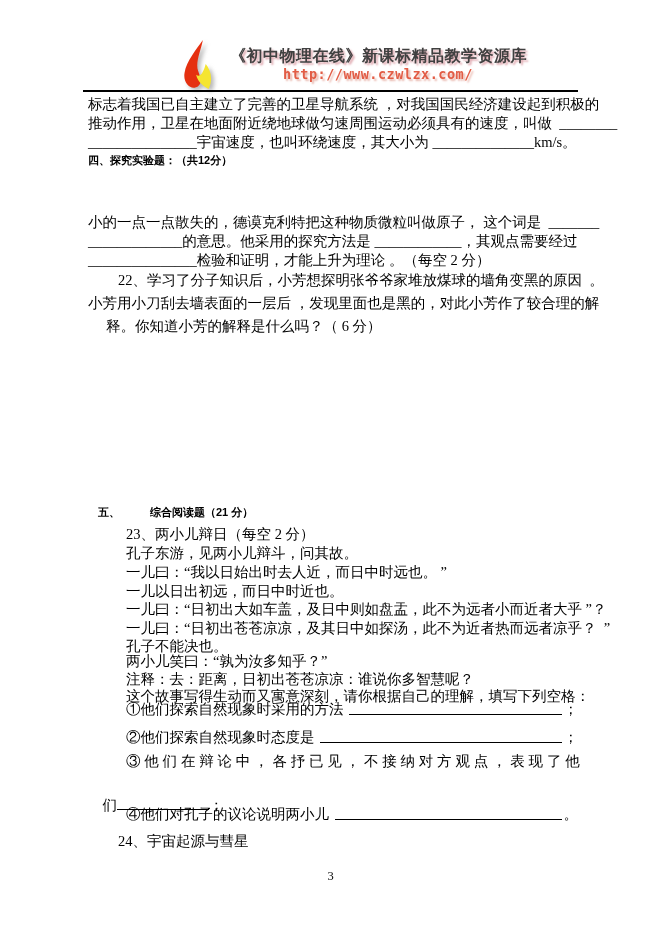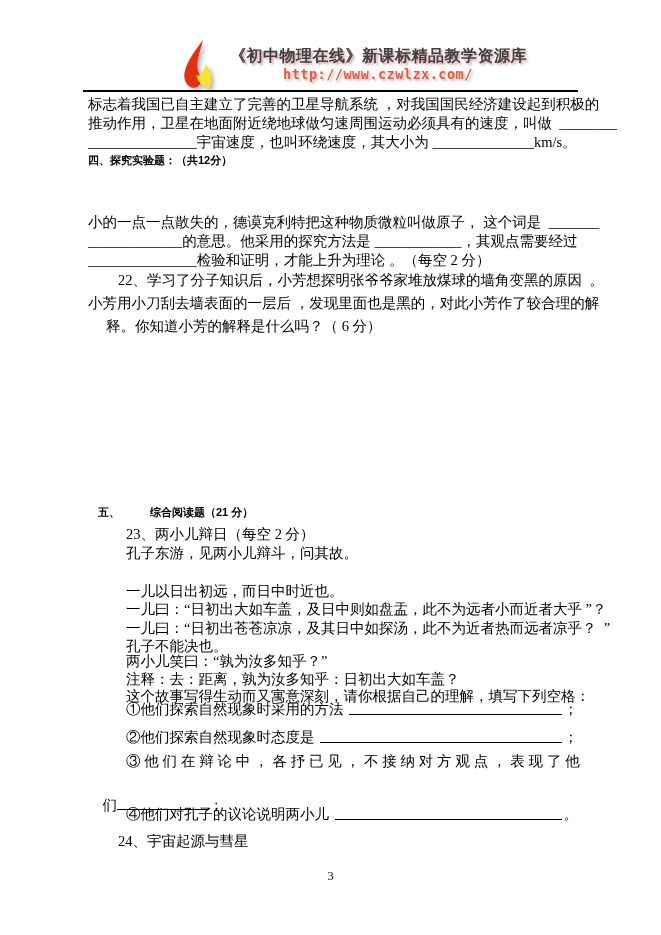--- a/index.html
+++ b/index.html
@@ -79,26 +79,27 @@
   <div class="line" style="left:88px;top:294px;">小芳用小刀刮去墙表面的一层后 ，发现里面也是黑的，对此小芳作了较合理的解</div>
   <div class="line" style="left:88px;top:317px;margin-left:18px;">释。你知道小芳的解释是什么吗？（ 6 分）</div>
 
   <div class="line bold-head sec5" style="left:98px;top:503px;">
     <span>五、</span>
     <span>综合阅读题（21 分）</span>
   </div>
 
   <div class="line" style="left:126px;top:525px;">23、两小儿辩日（每空 2 分）</div>
   <div class="line" style="left:126px;top:544px;">孔子东游，见两小儿辩斗，问其故。</div>
+  <div class="line" style="left:126px;top:563px;">一儿曰：“我以日始出时去人近，而日中时远也。 ”</div>
   <div class="line" style="left:126px;top:582px;">一儿以日出初远，而日中时近也。</div>
   <div class="line" style="left:126px;top:600px;">一儿曰：“日初出大如车盖，及日中则如盘盂，此不为远者小而近者大乎 ”？</div>
   <div class="line" style="left:126px;top:619px;">一儿曰：“日初出苍苍凉凉，及其日中如探汤，此不为近者热而远者凉乎？  ”</div>
   <div class="line" style="left:126px;top:637px;">孔子不能决也。</div>
   <div class="line" style="left:126px;top:652px;">两小儿笑曰：“孰为汝多知乎？”</div>
-  <div class="line" style="left:126px;top:670px;">注释：去：距离，孰为汝多知乎：日初出大如车盖？</div>
+  <div class="line" style="left:126px;top:670px;">注释：去：距离，日初出苍苍凉凉：谁说你多智慧呢？</div>
   <div class="line" style="left:126px;top:687px;">这个故事写得生动而又寓意深刻，请你根据自己的理解，填写下列空格：</div>
 
   <div class="line blank-row" style="left:126px;top:700px;width:452px;">
     <span>①他们探索自然现象时采用的方法 </span>
     <span class="fill"></span>
     <span>；</span>
   </div>
   <div class="line blank-row" style="left:126px;top:728px;width:452px;">
     <span>②他们探索自然现象时态度是 </span>
     <span class="fill"></span>

